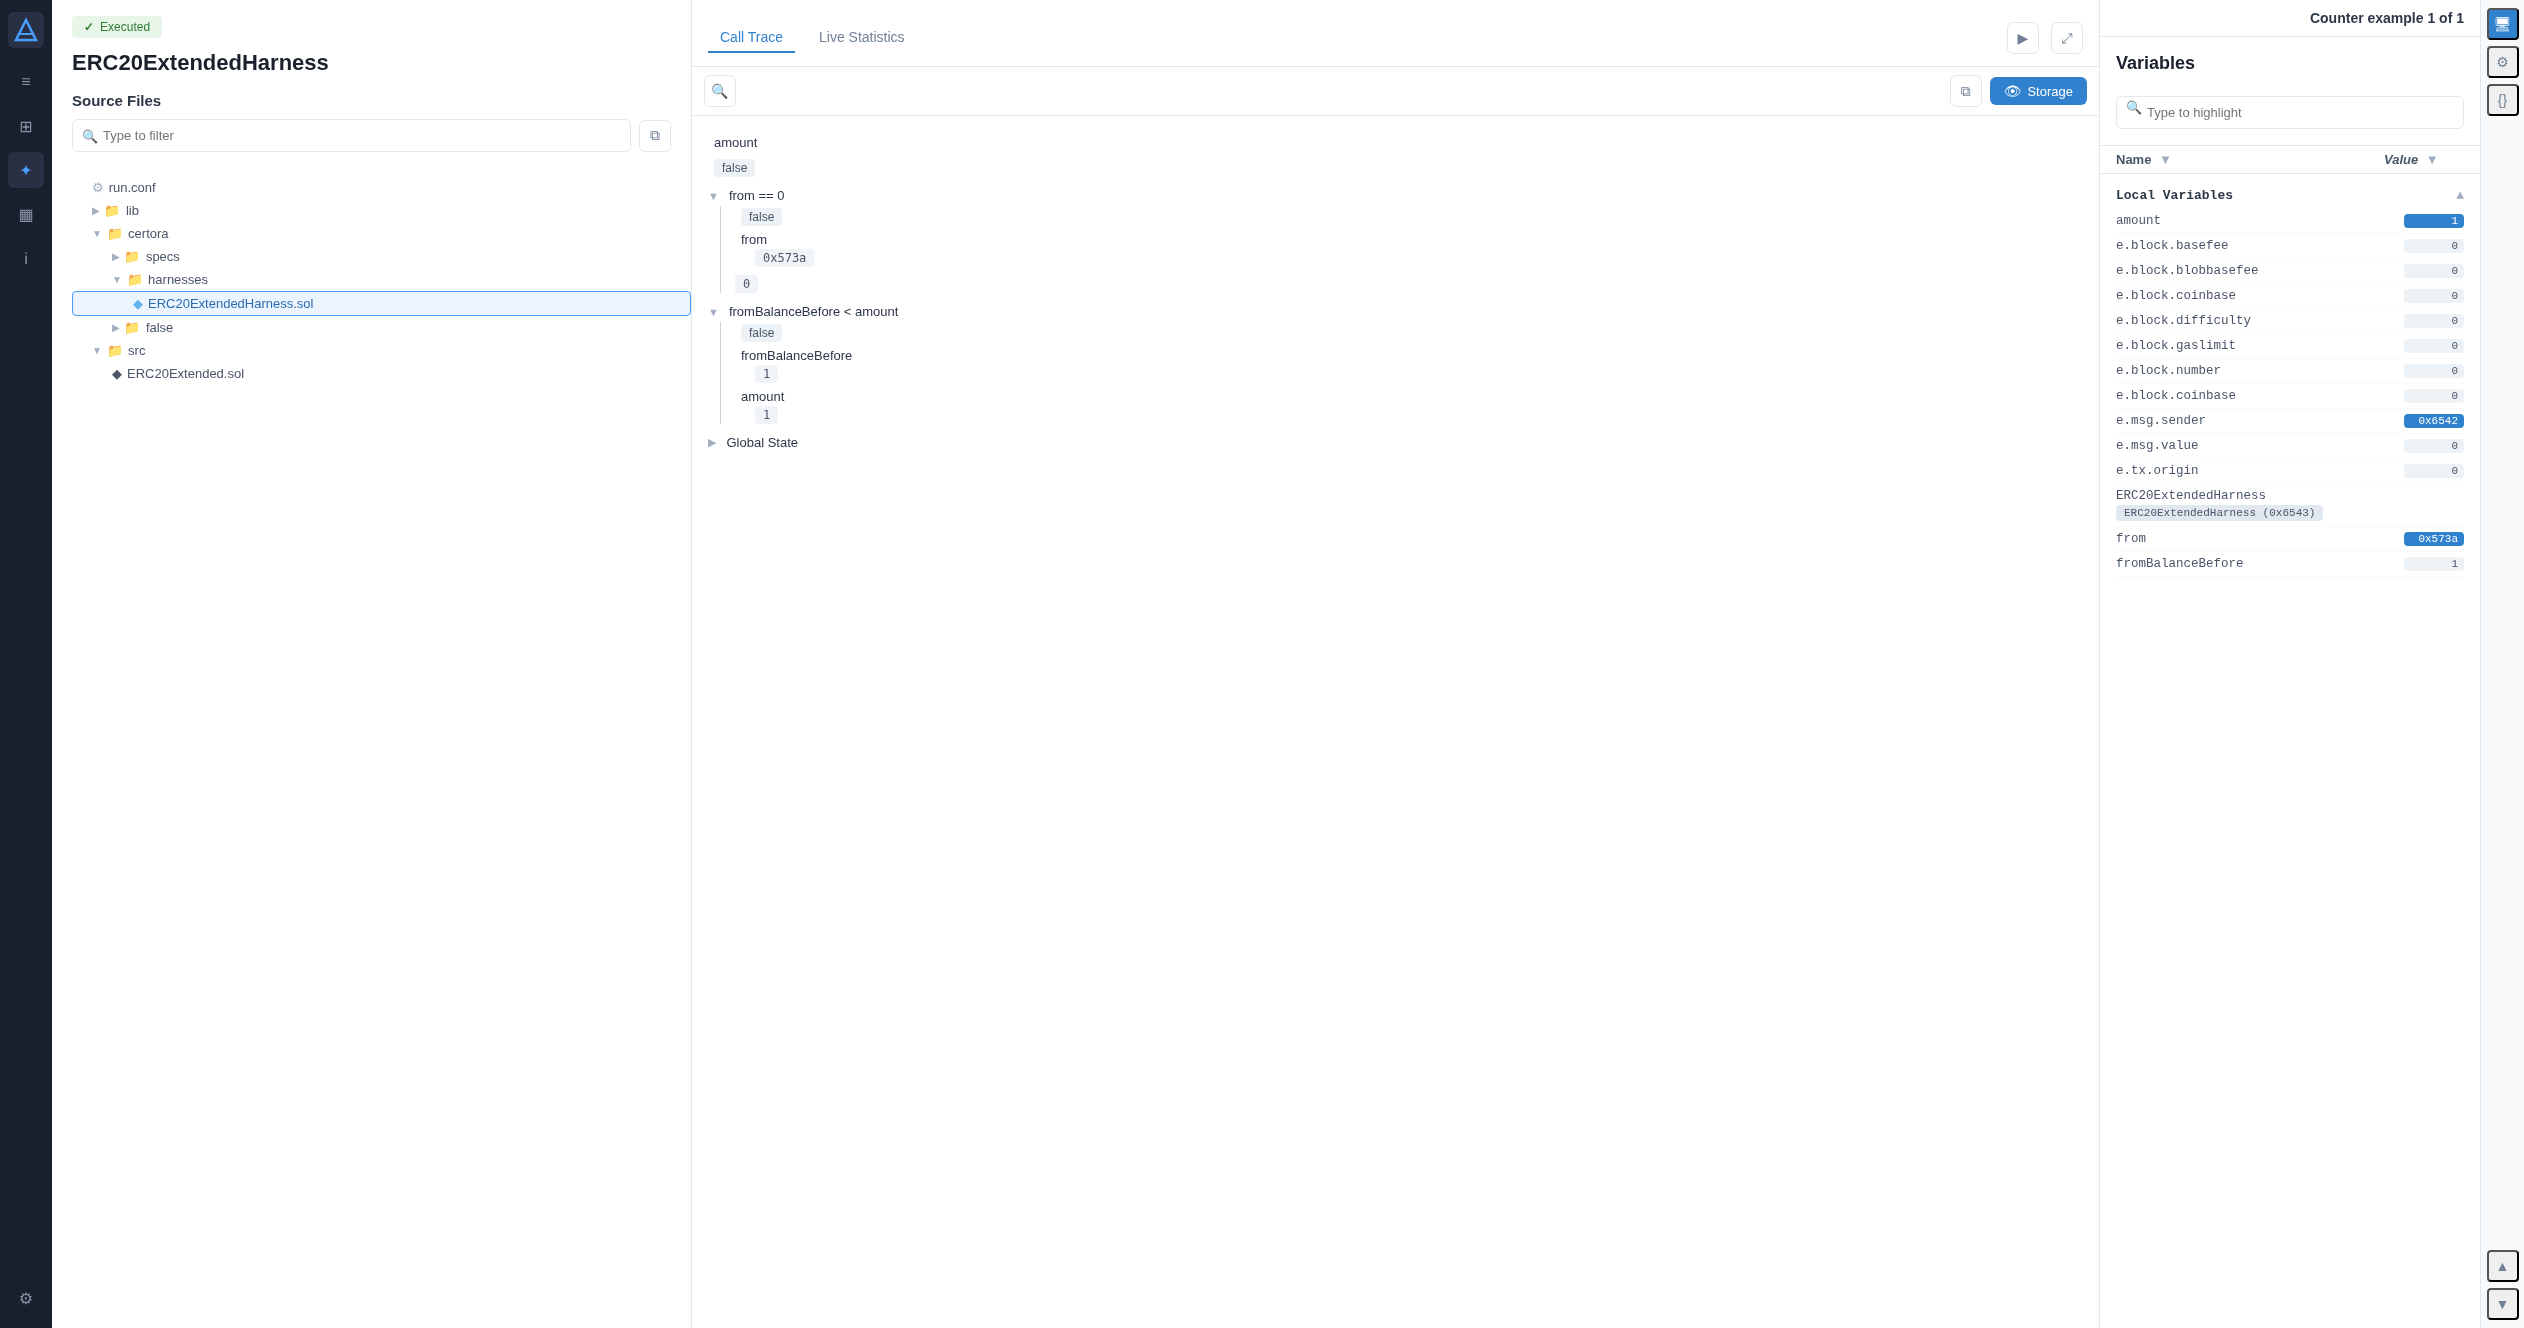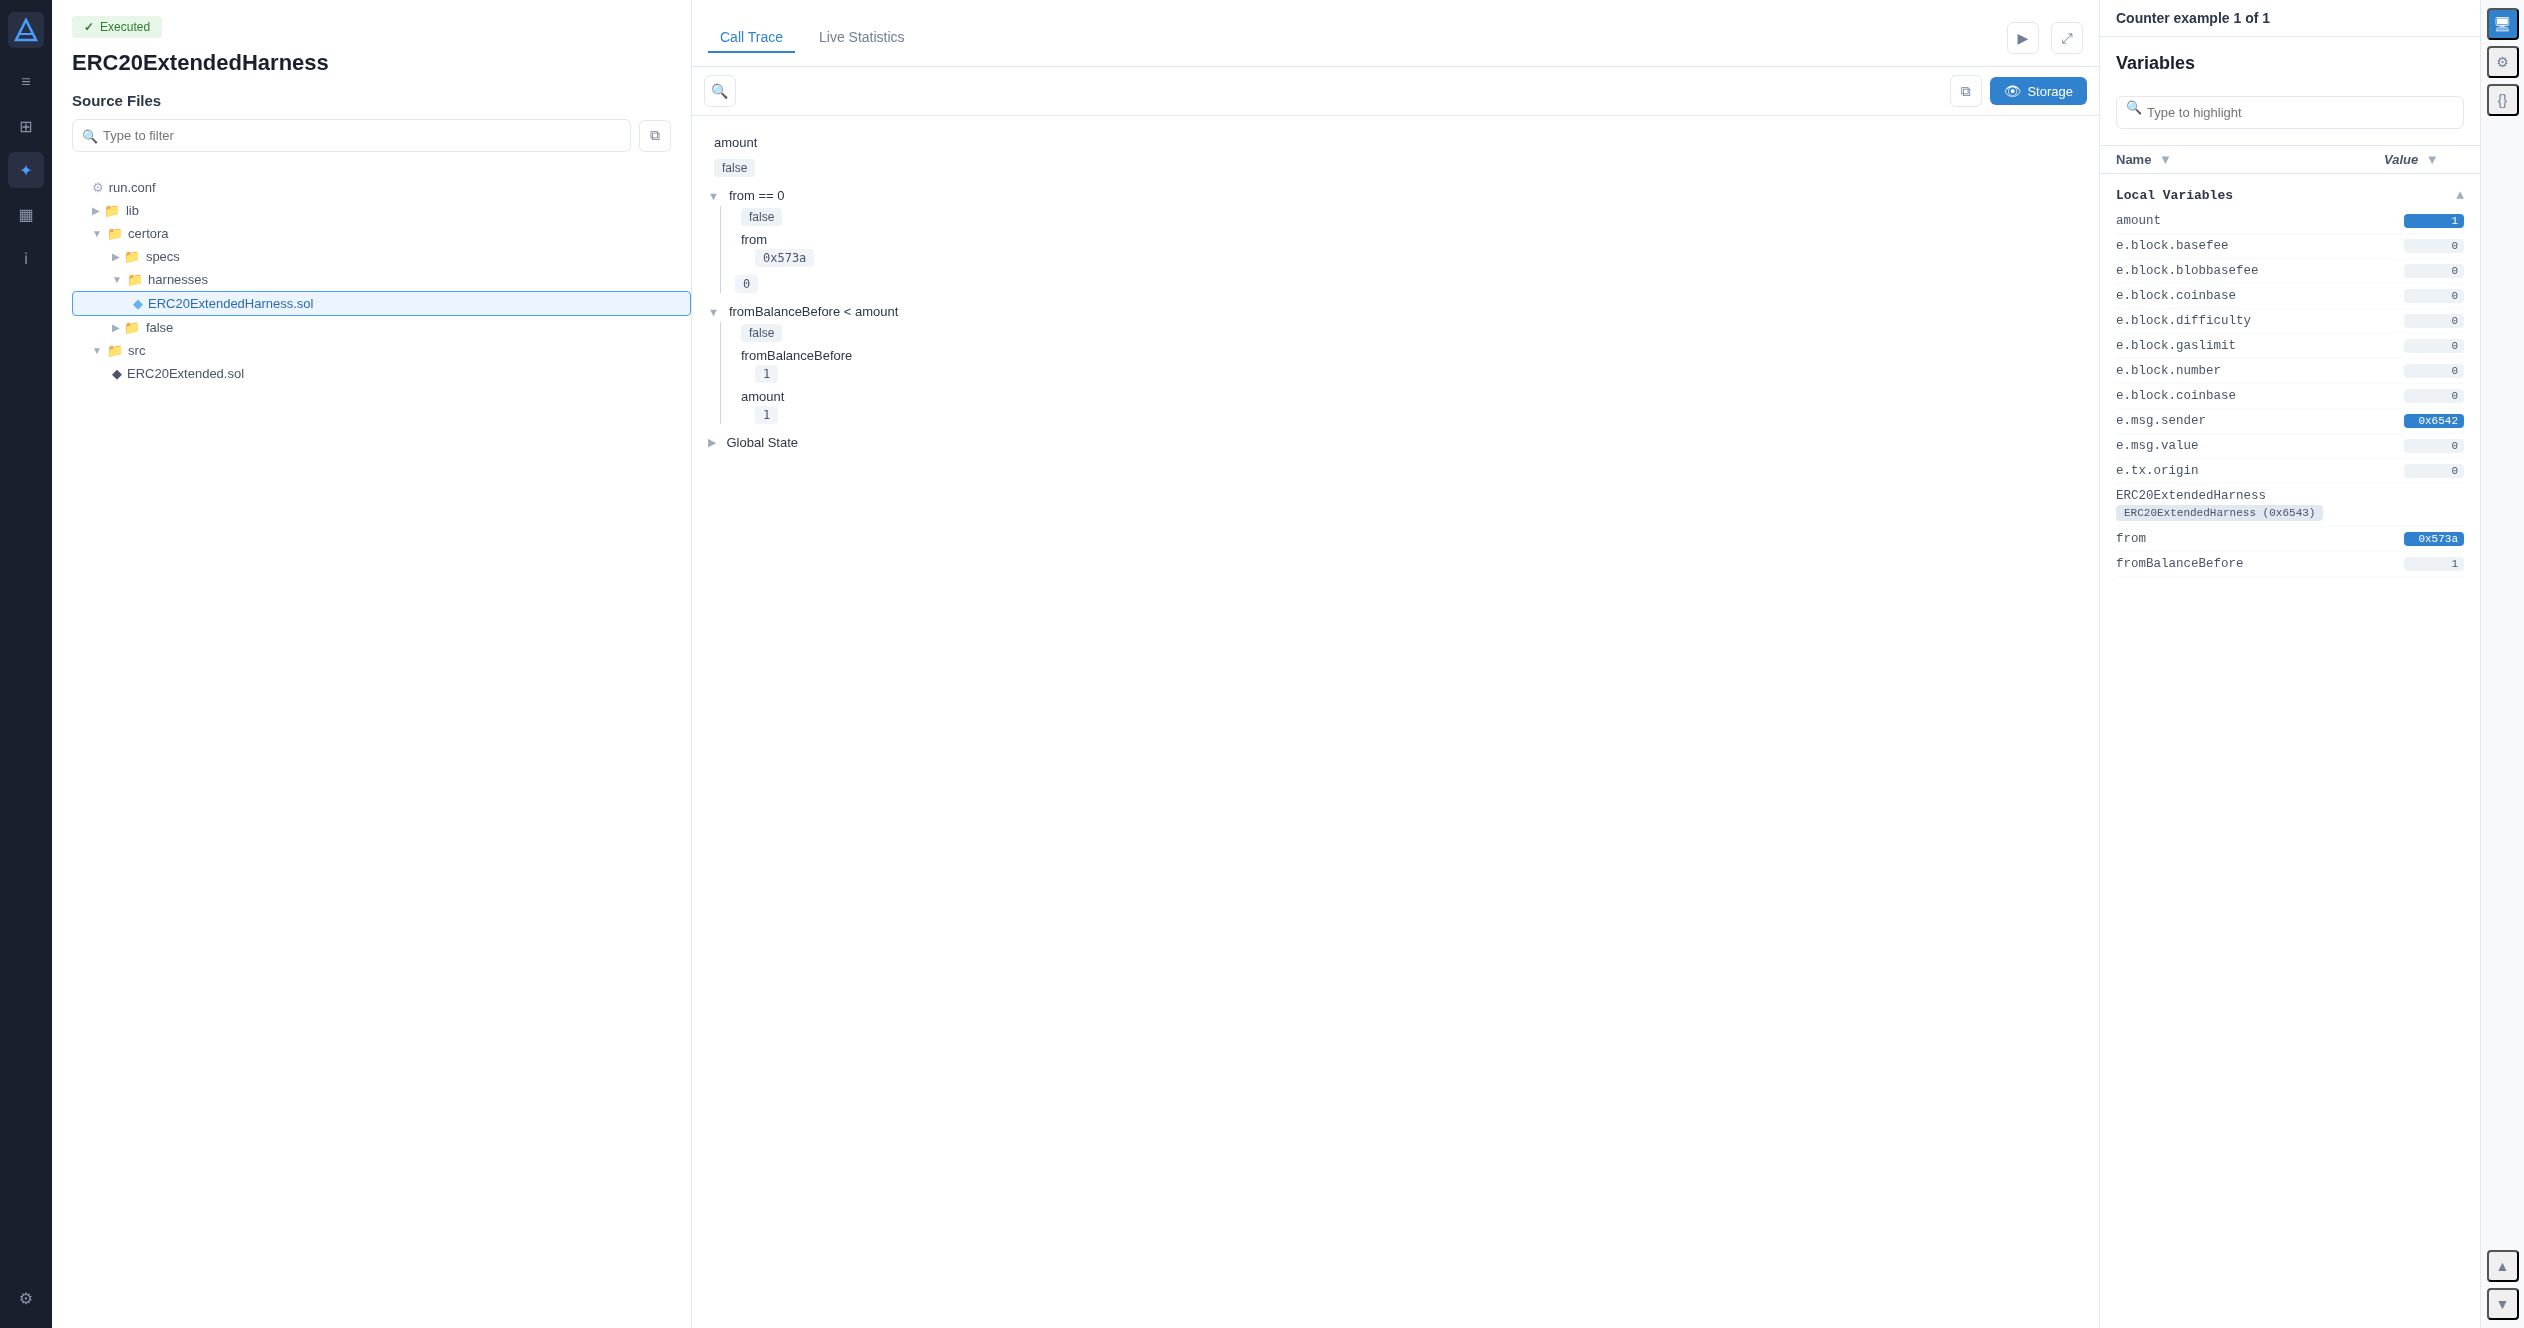--- a/index.html
+++ b/index.html
@@ -258,21 +258,21 @@
       flex-direction: column;
       overflow: hidden;
       flex-shrink: 0;
     }
     .vars-header {
       padding: 16px 16px 8px;
       border-bottom: 1px solid #e2e8f0;
     }
     .counter-example-bar {
       display: flex;
-      justify-content: flex-start;
+      justify-content: flex-end;
       align-items: center;
       padding: 10px 16px;
       font-size: 14px;
       font-weight: 600;
       color: #2d3748;
       border-bottom: 1px solid #e2e8f0;
       background: #fff;
     }
     .vars-title {
       font-size: 18px;

